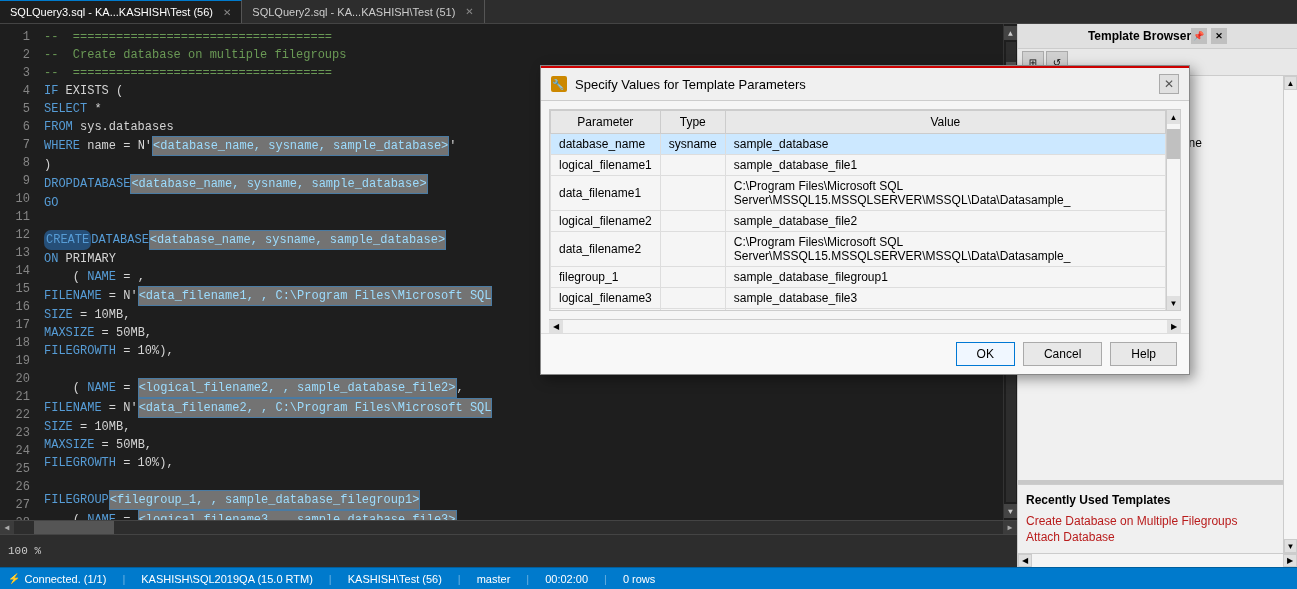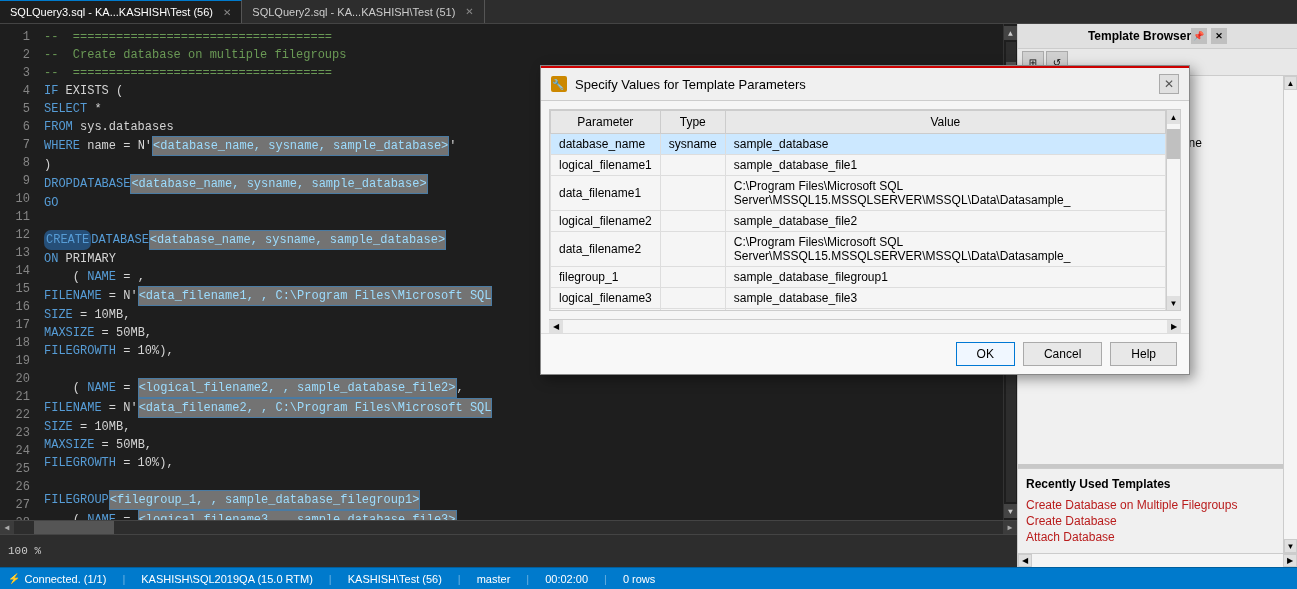--- a/index.html
+++ b/index.html
@@ -265,21 +265,20 @@
                 <span>Database Role</span>
               </div>
             </div>
           </div>
 
           <div class="panel-splitter"></div>
 
           <div class="recently-used">
             <div class="recently-used-title">Recently Used Templates</div>
             <a class="recently-used-item">Create Database on Multiple Filegroups</a>
-            <a class="recently-used-item">Create Database</a>
             <a class="recently-used-item">Attach Database</a>
           </div>
         </div>
         <div class="right-scrollbar">
           <div class="r-scroll-btn">▲</div>
           <div class="r-scroll-track"></div>
           <div class="r-scroll-btn">▼</div>
         </div>
       </div>
       <div class="right-bottom-scroll">

